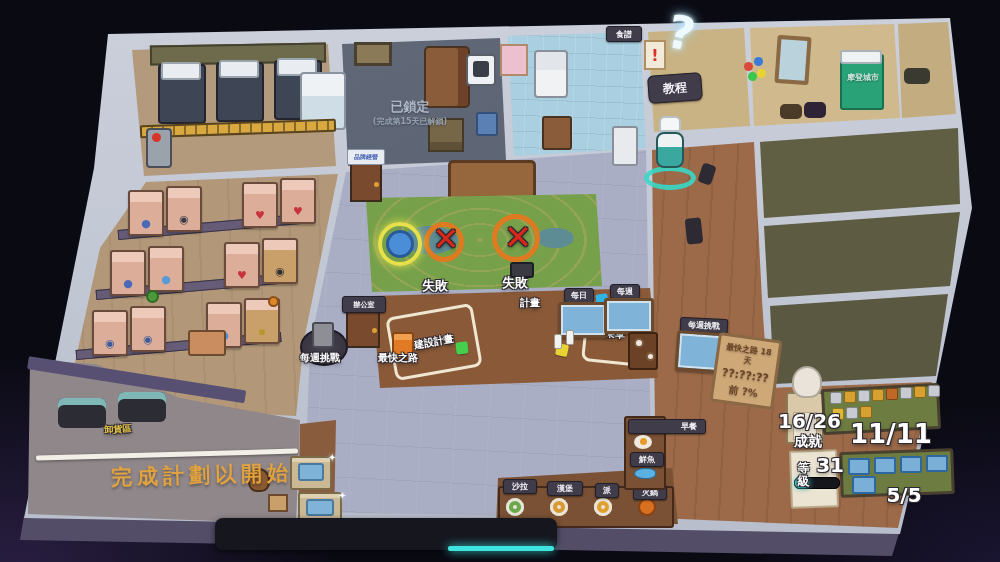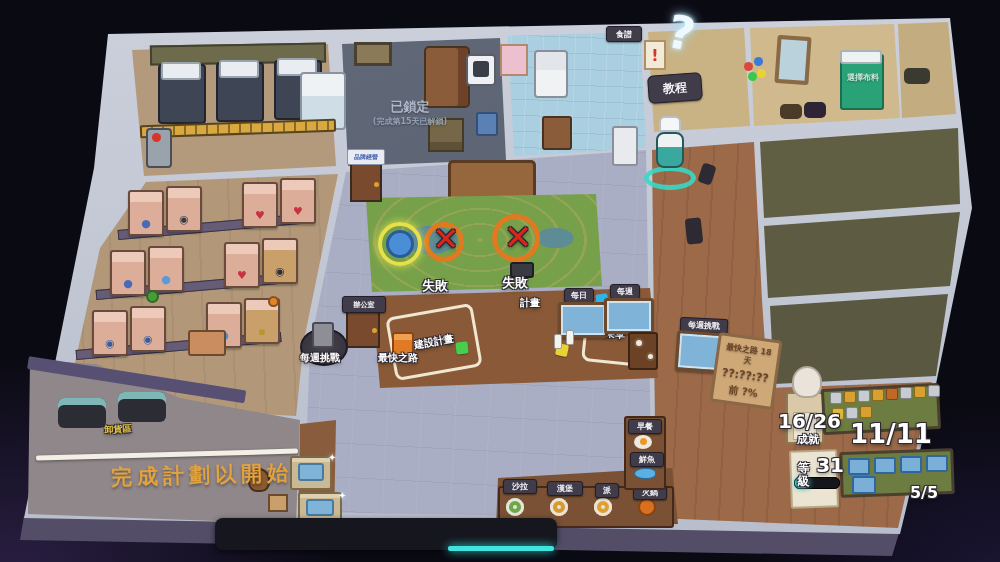--- a/index.html
+++ b/index.html
@@ -206,21 +206,21 @@
   <div class="it" style="left:686px;top:218px;width:16px;height:26px;background:#2e2a33;border-radius:4px;transform:rotate(-6deg);"></div>
 
   <div class="plaque" style="left:606px;top:26px;width:34px;height:14px;font-size:8px;">食譜</div>
   <div class="it" style="left:644px;top:40px;width:22px;height:30px;background:#f2ead8;border:2px solid #b09060;display:flex;align-items:center;justify-content:center;">
     <span style="color:#d8352a;font-weight:700;font-size:16px;">!</span>
   </div>
 
   <div class="it" style="left:776px;top:36px;width:34px;height:48px;background:#b9d2dc;border:4px solid #8a6a45;border-radius:3px;transform:rotate(4deg);"></div>
   <div class="it" style="left:840px;top:54px;width:44px;height:56px;background:#2aa278;border:2px solid #1c6e52;border-radius:3px;"></div>
   <div class="it" style="left:840px;top:50px;width:42px;height:14px;background:#eef2f2;border:2px solid #a8b2b8;border-radius:3px;"></div>
-  <div class="soft" style="position:absolute;left:844px;top:72px;width:38px;font-size:8px;color:rgba(255,255,255,.78);text-align:center;">選擇布料</div>
+  <div class="soft" style="position:absolute;left:844px;top:72px;width:38px;font-size:8px;color:rgba(255,255,255,.78);text-align:center;">摩登城市</div>
   <div class="it" style="left:780px;top:104px;width:22px;height:15px;background:#4a3a28;border-radius:5px;"></div>
   <div class="it" style="left:804px;top:102px;width:22px;height:16px;background:#2e2436;border-radius:5px;"></div>
   <div class="it" style="left:744px;top:62px;width:9px;height:9px;background:#d84a3a;border-radius:50%;"></div>
   <div class="it" style="left:754px;top:57px;width:9px;height:9px;background:#3a7ad8;border-radius:50%;"></div>
   <div class="it" style="left:748px;top:72px;width:9px;height:9px;background:#3ac84a;border-radius:50%;"></div>
   <div class="it" style="left:757px;top:69px;width:9px;height:9px;background:#e8d234;border-radius:50%;"></div>
   <div class="it" style="left:904px;top:68px;width:26px;height:16px;background:#3a3a30;border-radius:5px;"></div>
 
   <div class="it" style="left:786px;top:392px;width:38px;height:52px;background:#d9c9a9;border:2px solid #8a7a58;border-radius:3px;"></div>
   <div class="it" style="left:793px;top:412px;width:24px;height:28px;background:#efe8d8;border:1px solid #b8a888;"></div>
@@ -251,21 +251,21 @@
   <div class="it" style="left:498px;top:486px;width:176px;height:42px;background:#7a5134;border:2px solid #44291a;border-radius:3px;"></div>
   <div class="it" style="left:506px;top:498px;width:18px;height:18px;background:#e8e4da;border-radius:50%;box-shadow:inset 0 0 0 3px #e8e4da,inset 0 0 0 7px #6aa848;"></div>
   <div class="it" style="left:550px;top:498px;width:18px;height:18px;background:#e8e4da;border-radius:50%;box-shadow:inset 0 0 0 3px #e8e4da,inset 0 0 0 7px #d89a30;"></div>
   <div class="it" style="left:594px;top:498px;width:18px;height:18px;background:#e8e4da;border-radius:50%;box-shadow:inset 0 0 0 3px #e8e4da,inset 0 0 0 7px #e0a030;"></div>
   <div class="it" style="left:638px;top:498px;width:18px;height:18px;background:#d87020;border-radius:50%;border:2px solid #8a4210;"></div>
   <div class="plaque" style="left:503px;top:479px;width:32px;height:13px;font-size:8px;">沙拉</div>
   <div class="plaque" style="left:547px;top:481px;width:34px;height:13px;font-size:8px;">漢堡</div>
   <div class="plaque" style="left:595px;top:483px;width:22px;height:13px;font-size:8px;">派</div>
   <div class="plaque" style="left:633px;top:485px;width:32px;height:13px;font-size:8px;">火鍋</div>
   <div class="it" style="left:624px;top:416px;width:42px;height:74px;background:#7a5134;border:2px solid #44291a;border-radius:3px;"></div>
-  <div class="plaque" style="left:628px;top:419px;width:32px;height:13px;font-size:8px;">早餐</div>
+  <div class="plaque" style="left:628px;top:419px;width:32px;height:13px;font-size:8px;padding-left:44px;">早餐</div>
   <div class="it" style="left:634px;top:435px;width:18px;height:14px;background:#eee8de;border-radius:50%;"></div>
   <div class="it" style="left:640px;top:438px;width:7px;height:7px;background:#e89a28;border-radius:50%;"></div>
   <div class="plaque" style="left:630px;top:452px;width:32px;height:13px;font-size:8px;">鮮魚</div>
   <div class="it" style="left:634px;top:468px;width:22px;height:11px;background:#5ab0e0;border-radius:50% 40% 40% 50%;border:1px solid #2a6a9a;"></div>
 
   <div class="it" style="left:290px;top:456px;width:42px;height:34px;background:#cbb894;border:2px solid #7a6a48;border-radius:3px;box-shadow:inset 0 4px 0 #ded0b0;"></div>
   <div class="it" style="left:298px;top:463px;width:26px;height:18px;background:#7fb3d8;border:2px solid #4a7aa0;border-radius:3px;"></div>
   <div class="it" style="left:298px;top:492px;width:44px;height:32px;background:#cbb894;border:2px solid #7a6a48;border-radius:3px;box-shadow:inset 0 4px 0 #ded0b0;"></div>
   <div class="it" style="left:306px;top:499px;width:28px;height:17px;background:#7fb3d8;border:2px solid #4a7aa0;border-radius:3px;"></div>
   <div class="spark" style="left:328px;top:452px;">✦</div>
@@ -280,24 +280,24 @@
   <div class="flabel" style="left:493px;top:276px;width:44px;font-size:13px;">失敗</div>
   <div class="flabel" style="left:508px;top:297px;width:44px;font-size:10px;">計畫</div>
 
   <div class="flabel" style="left:374px;top:352px;width:48px;font-size:10px;">最快之路</div>
   <div class="flabel" style="left:298px;top:352px;width:44px;font-size:10px;">每週挑戰</div>
 
   <div class="flabel" style="left:88px;top:424px;width:60px;font-size:9px;color:#e9c842;transform:rotate(-2deg);">卸貨區</div>
   <div class="flabel" style="left:82px;top:464px;width:240px;font-size:21px;color:#e2a23e;letter-spacing:5px;transform:rotate(-1.5deg);text-shadow:0 2px 3px rgba(0,0,0,.35);">完成計劃以開始</div>
 
   <div class="flabel" style="left:778px;top:410px;width:60px;font-size:20px;">16/26</div>
-  <div class="flabel" style="left:790px;top:434px;width:36px;font-size:11px;">成就</div>
+  <div class="flabel" style="left:790px;top:434px;width:36px;font-size:14px;">成就</div>
   <div class="flabel" style="left:850px;top:420px;width:64px;font-size:26px;">11/11</div>
   <div class="it" style="left:792px;top:454px;width:52px;display:flex;align-items:baseline;justify-content:center;gap:1px;">
     <span class="flabel" style="position:static;font-size:12px;">等級</span>
     <span class="flabel" style="position:static;font-size:20px;text-align:right;">31</span>
   </div>
-  <div class="flabel" style="left:882px;top:484px;width:44px;font-size:16px;margin-left:20px;">5/5</div>
+  <div class="flabel" style="left:882px;top:484px;width:44px;font-size:20px;">5/5</div>
 
   <div class="it" style="left:215px;top:518px;width:342px;height:32px;background:#16161e;border-radius:8px;box-shadow:0 2px 6px rgba(0,0,0,.6);"></div>
   <div class="it" style="left:448px;top:546px;width:106px;height:5px;background:#3fe3df;border-radius:2px;box-shadow:0 0 10px #3fe3df;"></div>
 
 </div>
 
 </body></html>

